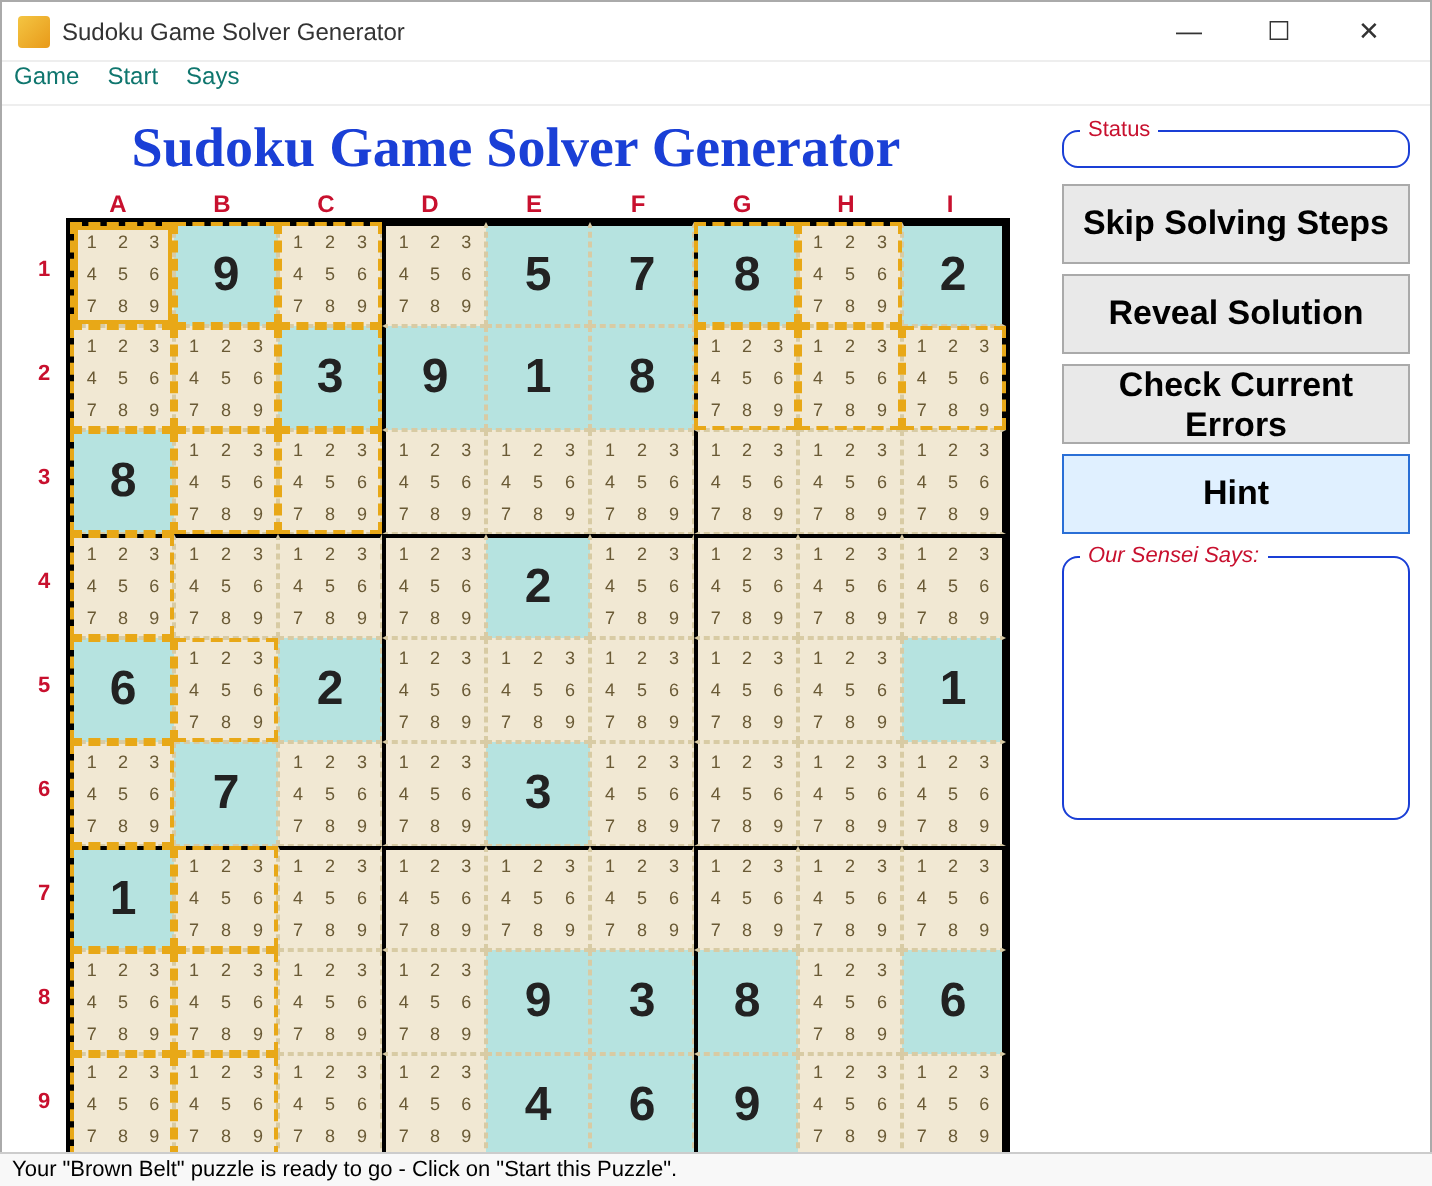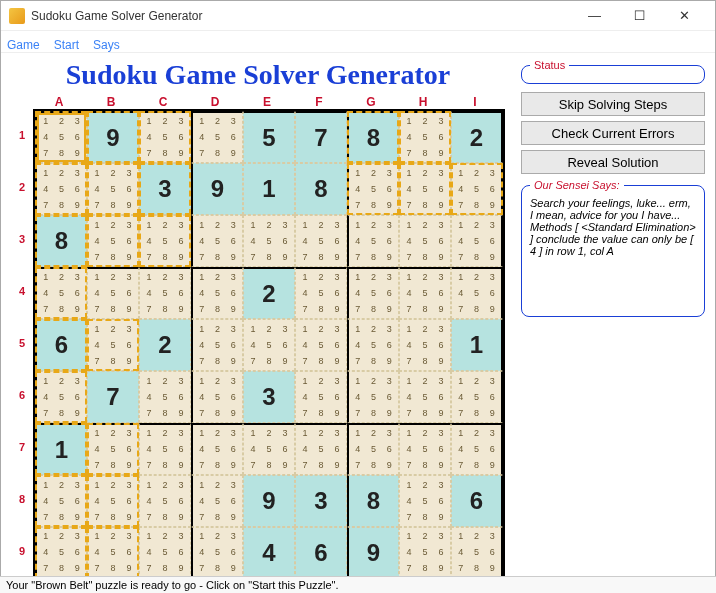--- a/index.html
+++ b/index.html
@@ -1,25 +1,25 @@
 <!DOCTYPE html>
 <html><head>
 <meta charset="utf-8">
 <style>
 * { box-sizing: border-box; margin: 0; padding: 0; font-family: "Segoe UI", Tahoma, sans-serif; }
 body { background: #fff; width: 716px; height: 593px; overflow: hidden; border: 1px solid #aaa; }
 .titlebar { height: 30px; display: flex; align-items: center; padding: 0 8px; background: #fff; border-bottom: 1px solid #eee; }
 .titlebar .icon { width: 16px; height: 16px; margin-right: 6px; background: linear-gradient(135deg,#f4c542,#e89a1a); border-radius:2px; }
 .titlebar .title { font-size: 12px; color: #333; flex: 1; }
 .titlebar .winbtn { width: 45px; height: 30px; display: flex; align-items: center; justify-content: center; font-size: 13px; color: #333; }
-.menubar { height: 22px; display: flex; align-items: flex-end; padding: 0 6px; gap: 14px; font-size: 12px; color: #3b82f6; border-bottom: 1px solid #eee; }
+.menubar { height: 22px; display: flex; align-items: flex-start; padding: 0 6px; gap: 14px; font-size: 12px; color: #0f766e; border-bottom: 1px solid #eee; }
 .menubar span { cursor: default; }
 .main { display: flex; padding: 6px 10px 4px 10px; }
 .left { flex: 0 0 494px; }
-.right { flex: 1; padding-left: 16px; }
+.right { flex: 1; padding-left: 26px; }
 h1.mainhead { font-family: Georgia, "Times New Roman", serif; font-weight: bold; font-size: 28px; color: #1a3fd6; text-align: center; margin-bottom: 4px; }
 .board-wrap { position: relative; }
 .col-labels { display: flex; margin-left: 22px; }
 .col-labels div { width: 52px; text-align: center; font-size: 12px; font-weight: bold; color: #c8102e; }
 .board-row { display: flex; }
 .row-label { width: 22px; display: flex; align-items: center; justify-content: center; font-size: 11px; font-weight: bold; color: #c8102e; }
 .grid { border: 2px solid #000; position: relative; background:#000; }
 .grid-inner { display: grid; grid-template-columns: repeat(9, 52px); grid-template-rows: repeat(9, 52px); }
 .cell { background: #f1e8d3; position: relative; border: 1px dashed #d8cba4; }
 .cell.given { background: #b6e3e0; display: flex; align-items: center; justify-content: center; font-size: 24px; font-weight: bold; color: #222; }
@@ -28,21 +28,21 @@
 
 .cell[data-r="0"],.cell[data-r="3"],.cell[data-r="6"] { border-top: 2px solid #000; }
 .cell[data-r="8"] { border-bottom: 2px solid #000; }
 .cell[data-c="0"],.cell[data-c="3"],.cell[data-c="6"] { border-left: 2px solid #000; }
 .cell[data-c="8"] { border-right: 2px solid #000; }
 .cell.hl { outline: 2px dashed #e8a817; outline-offset: -2px; }
 .cell.hint { box-shadow: inset 0 0 0 2px #e8a817; }
 fieldset { border: 1.5px solid #1a3fd6; border-radius: 8px; padding: 6px 8px; margin-bottom: 8px; font-size: 11px; }
 fieldset legend { color: #c8102e; font-size: 11px; padding: 0 4px; }
 .time { font-size: 18px; font-weight: bold; color: #000; margin: 6px 0 10px 0; white-space: nowrap; }
-.btns button { display: block; width: 100%; height: 24px; margin-bottom: 5px; font-size: 13px; background: #e9e9e9; border: 1px solid #aaa; cursor: pointer; }
+.btns button { display: block; width: 100%; height: 40px; margin-bottom: 5px; font-size: 17px; background: #e9e9e9; border: 1px solid #aaa; cursor: pointer; font-weight: bold; }
 .btns button.primary { background: #e0f0ff; border: 1.5px solid #2a6fd6; }
 .sensei { height: 138px; font-style: italic; }
 .status-line { position: absolute; bottom: 0; left: 0; right: 0; border-top: 1px solid #ccc; font-size: 11px; padding: 2px 6px; background: #f8f8f8; }
 </style>
 </head>
 <body>
 
 <div class="titlebar">
   <div class="icon"></div>
   <div class="title">Sudoku Game Solver Generator</div>
@@ -744,25 +744,24 @@
   </div>
 
   <div class="right">
     <fieldset>
       <legend>Status</legend>
     </fieldset>
 
 
     <div class="btns">
       <button>Skip Solving Steps</button>
+      <button>Reveal Solution</button>
       <button>Check Current Errors</button>
-      <button>Reveal Solution</button>
+      <button class="primary">Hint</button>
     </div>
 
     <fieldset class="sensei">
       <legend>Our Sensei Says:</legend>
-      <div style="white-space:pre-line">Search your feelings, luke... erm, I mean, advice for you I have...
-Methods [ &lt;Standard Elimination&gt; ] conclude the value can only be [ 4 ] in row 1, col A</div>
     </fieldset>
   </div>
 </div>
 
 <div class="status-line">Your "Brown Belt" puzzle is ready to go - Click on "Start this Puzzle".</div>
 
 </body></html>

